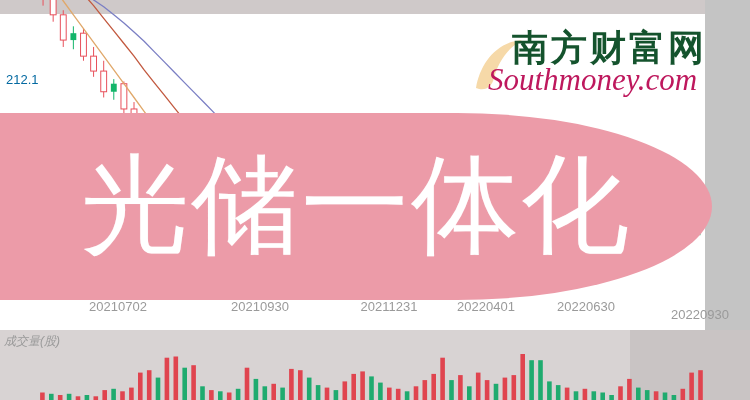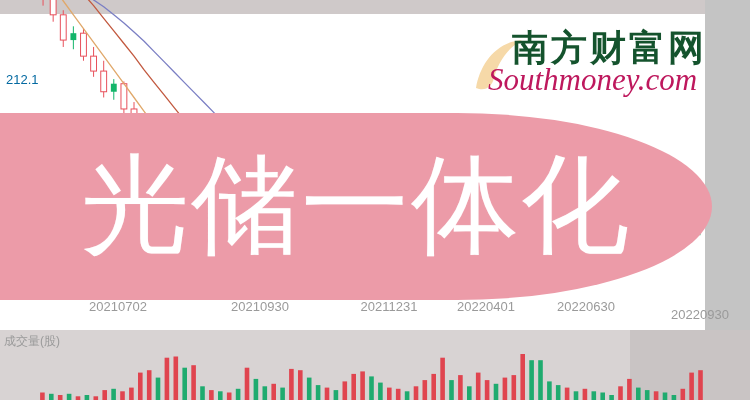--- a/index.html
+++ b/index.html
@@ -98,20 +98,21 @@
     white-space: nowrap;
   }
 
   
   .vol-title {
     position: absolute;
     left: 4px; top: 333px;
     font-size: 12px;
     color: #9a9a9a;
     white-space: nowrap;
+    font-style: italic;
   }
 
   
   .watermark {
     position: absolute;
     left: 470px; top: 22px;
     width: 225px; height: 82px;
     pointer-events: none;
   }
   .wm-cn {

